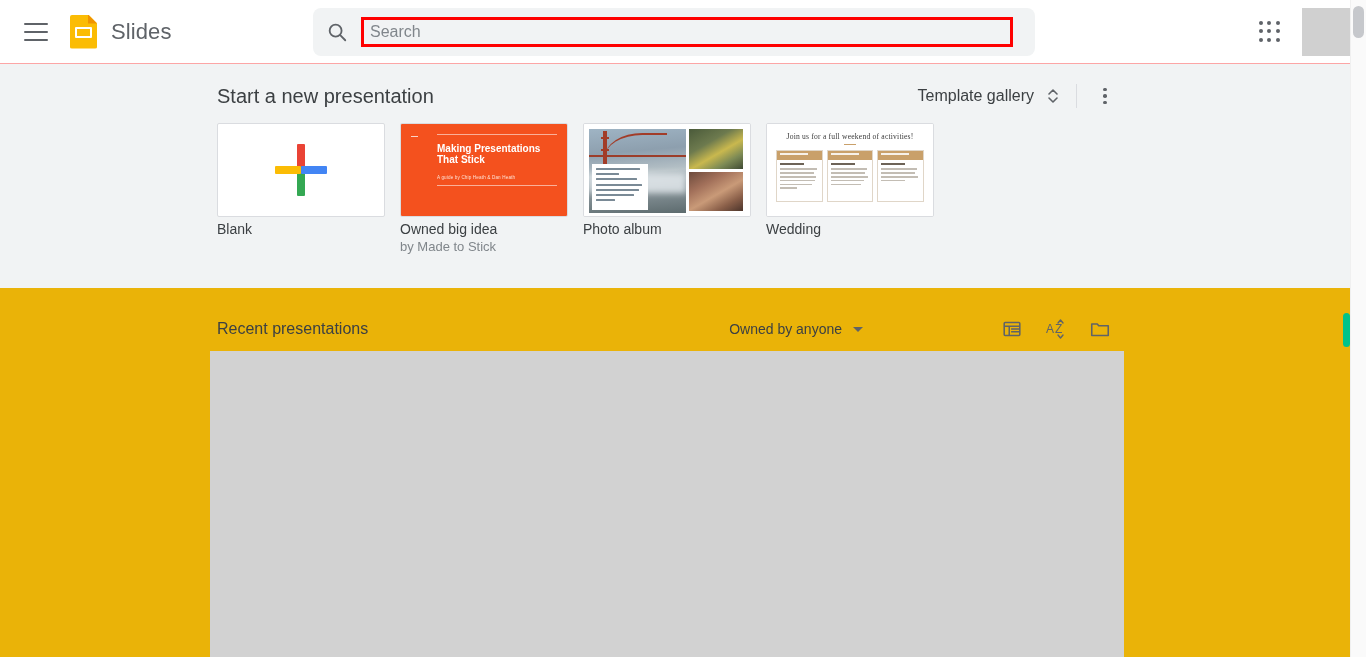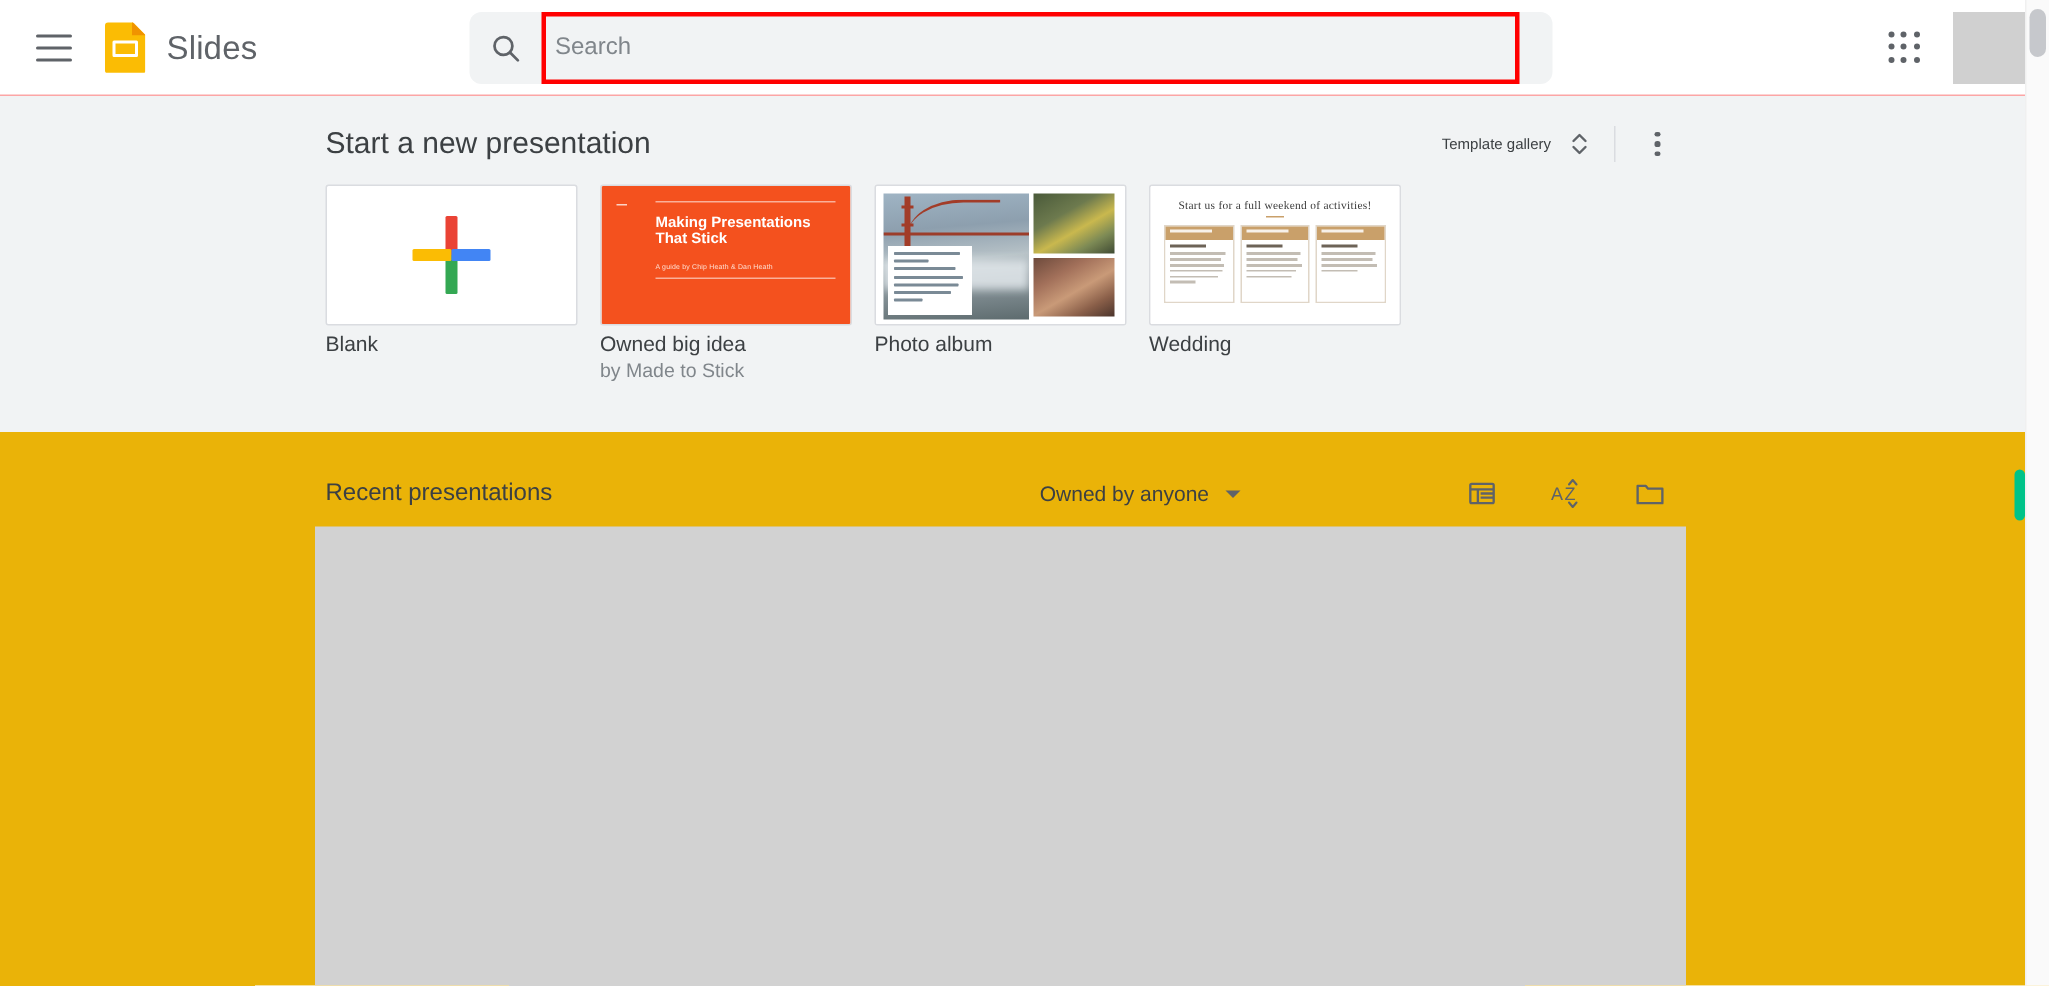--- a/index.html
+++ b/index.html
@@ -59,21 +59,21 @@
     border-radius: 8px;
     display: flex; align-items: center;
   }
   .search-icon-btn {
     width: 48px; height: 48px;
     display: flex; align-items: center; justify-content: center;
     cursor: pointer;
   }
   .search-input {
     flex: 1;
-    height: 48px;
+    height: 30px;
     margin-right: 22px;
     border: 3px solid #ff0000;
     background: #f1f3f4;
     outline: none;
     font-size: 16px;
     color: #202124;
     font-family: "Liberation Sans", sans-serif;
     padding: 0 6px;
   }
   .search-input::placeholder { color: #80868b; }
@@ -102,21 +102,21 @@
   }
   .band-inner { position: relative; width: 1350px; height: 224px; }
   .band-header {
     position: absolute; left: 217px; top: 20px;
     width: 900px;
     display: flex; align-items: center; justify-content: space-between;
   }
   .band-title { font-size: 20px; color: #3c4043; }
   .band-actions { display: flex; align-items: center; }
   .tmpl-gallery {
-    font-size: 10px; color: #3c4043;
+    font-size: 16px; color: #3c4043;
     display: flex; align-items: center; cursor: pointer;
   }
   .chev-updown {
     margin-left: 12px; width: 14px; height: 18px;
     display: flex; flex-direction: column; align-items: center; justify-content: center; gap: 3px;
   }
   .divider-v { width: 1px; height: 24px; background: #dadce0; margin: 0 16px; }
   .more-dots {
     width: 24px; height: 24px;
     display: flex; flex-direction: column; align-items: center; justify-content: center; gap: 3px;
@@ -214,21 +214,21 @@
     position: absolute; top: 288px; left: 0;
     width: 1350px; height: 369px;
     background: #eab308;
   }
   .recent-header {
     position: absolute; left: 217px; top: 21px;
     width: 903px;
     display: flex; align-items: center; justify-content: space-between;
   }
   .recent-title { font-size: 16px; color: #3c4043; }
-  .recent-actions { display: flex; align-items: center; gap: 16px; }
+  .recent-actions { display: flex; align-items: center; gap: 4px; }
   .owner-filter { font-size: 14px; color: #3c4043; display: flex; align-items: center; cursor: pointer; margin-right: 125px; }
   .caret-down {
     margin-left: 11px; width: 0; height: 0;
     border-left: 5px solid transparent; border-right: 5px solid transparent;
     border-top: 5px solid #5f6368;
   }
   .icon-btn { width: 40px; height: 40px; display: flex; align-items: center; justify-content: center; cursor: pointer; }
 
   .recent-placeholder {
     position: absolute; left: 210px; top: 63px;
@@ -378,21 +378,21 @@
                 <div class="album-table"></div>
               </div>
             </div>
           </div>
           <div class="card-label">Photo album</div>
         </div>
 
         <div class="card">
           <div class="thumb">
             <div class="wedding">
-              <div class="wed-title">Start us for a full weekend of activities!</div>
+              <div class="wed-title">Join us for a full weekend of activities!</div>
               <div class="wed-rule"></div>
               <div class="wed-cols">
                 <div class="wed-col">
                   <div class="wed-col-head">
                       <div class="ln"></div>
                     </div>
                   <div class="wed-col-body">
                     <div class="bold"></div>
                     <div class="ln" style="width:96%"></div>
                     <div class="ln" style="width:88%"></div>

